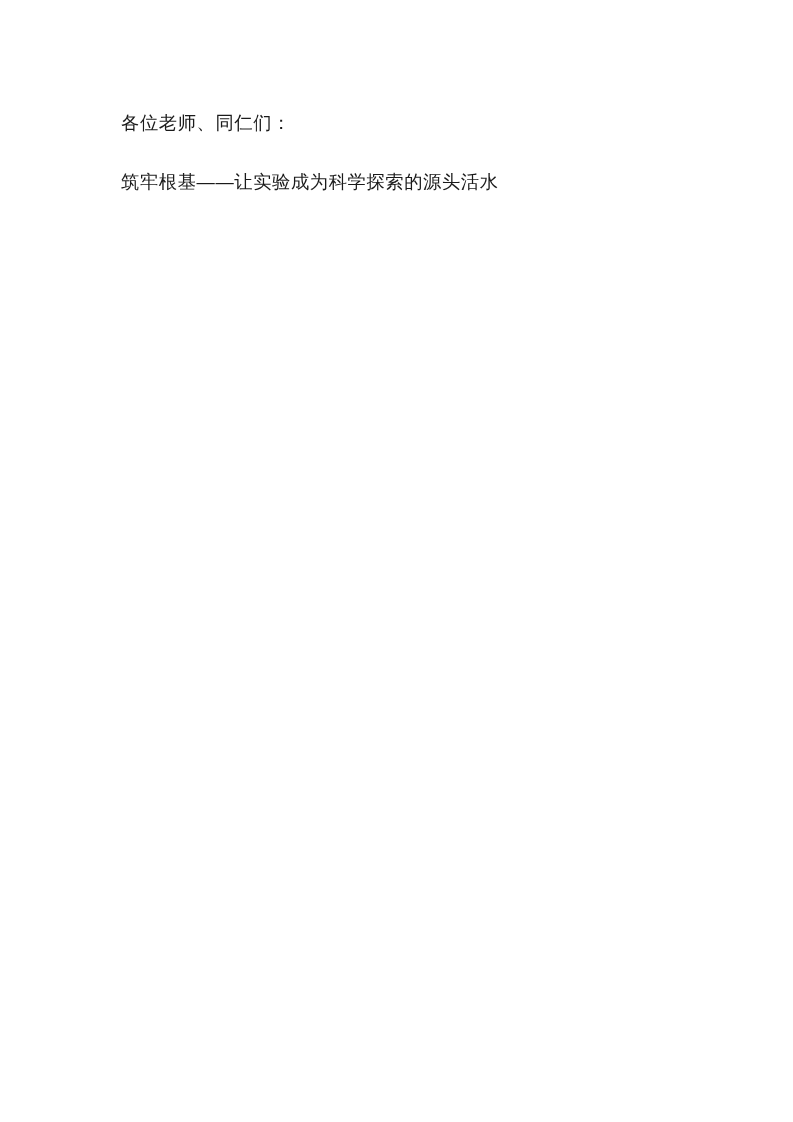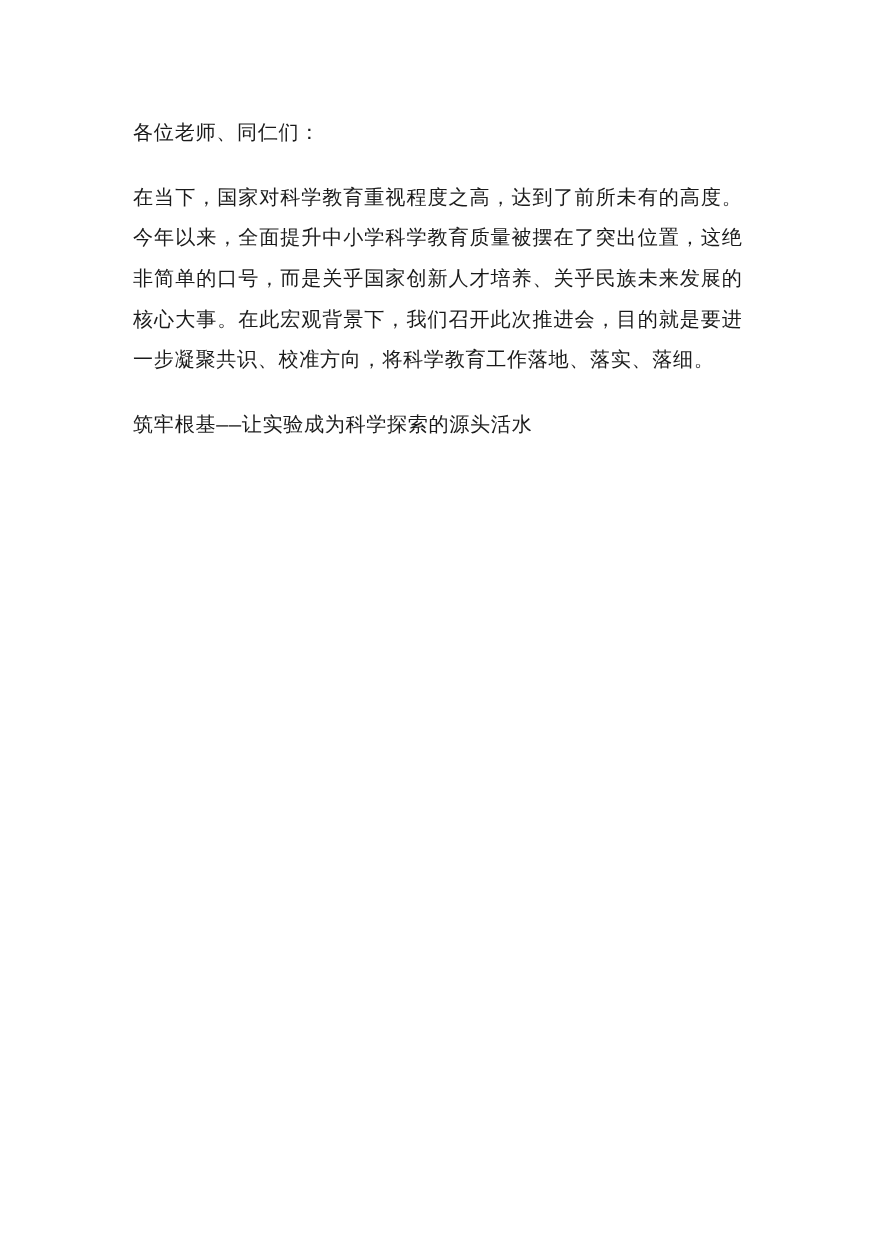--- a/index.html
+++ b/index.html
@@ -1,25 +1,24 @@
 <!DOCTYPE html>
 <html><head>
 <meta charset="utf-8">
 <style>
   html, body { margin: 0; padding: 0; background: #ffffff; }
   body { width: 793px; height: 1122px; position: relative; overflow: hidden; }
   .page {
     position: absolute; left: 121px; top: 104px; width: 554px;
-    font-family: Liberation Mono, monospace;
+    font-family: Liberation Sans, sans-serif;
     font-size: 18.3px; color: #1a1a1a;
   }
   .para { margin: 0 0 22px 0; line-height: 37px; text-align: justify; text-align-last: left; letter-spacing: 0.6px; }
   .greeting { margin-bottom: 22px; }
   .heading { margin-bottom: 22px; }
 </style>
 </head>
 <body>
 
 <div class="page">
   <p class="para greeting">各位老师、同仁们：</p>
-  <p class="para">在当下，国家对科学教育重视程度之高，达到了前所未有的高度。今年以来，全面提升中小学科学教育质量被摆在了突出位置，这绝非简单的口号，而是关乎国家创新人才培养、关乎民族未来发展的核心大事。在此宏观背景下，我们召开此次推进会，目的就是要进一步凝聚共识、校准方向，将科学教育工作落地、落实、落细。</p>
   <p class="para heading">筑牢根基——让实验成为科学探索的源头活水</p>
 </div>
 
 </body></html>

